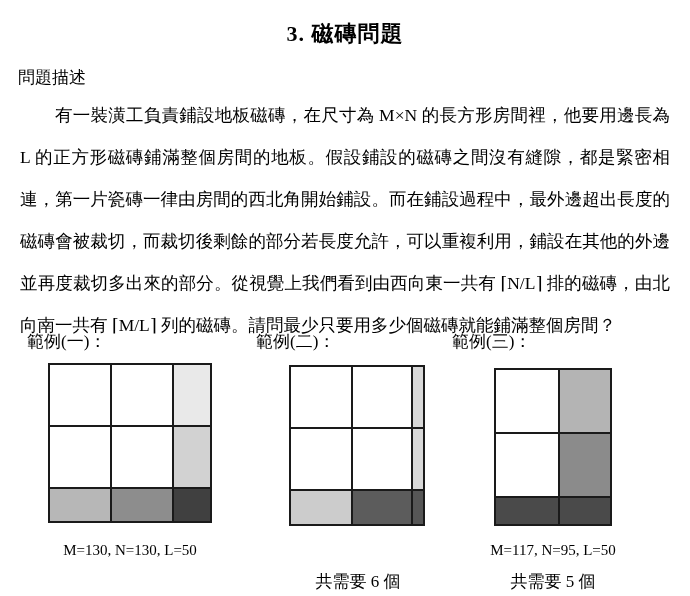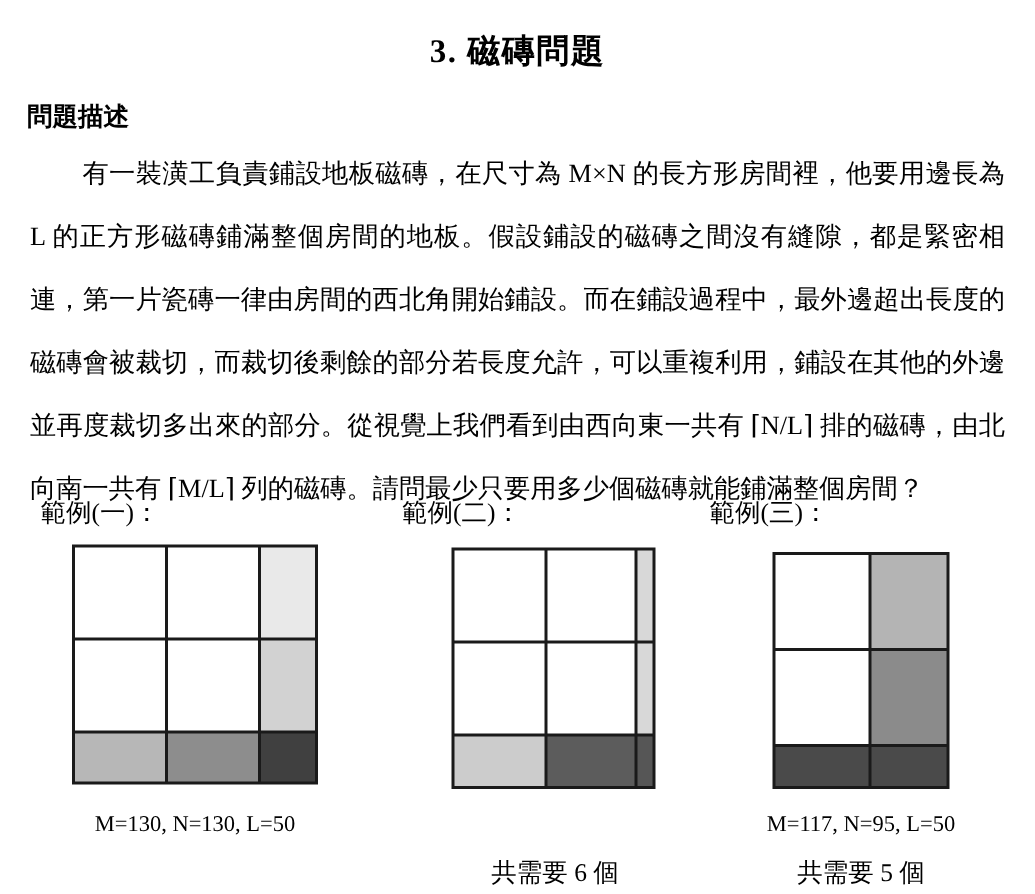--- a/index.html
+++ b/index.html
@@ -21,21 +21,21 @@
     margin: 0;
     padding-top: 19px;
     text-align: center;
     font-size: 22px;
     font-weight: bold;
     letter-spacing: 1px;
   }
   .section-heading {
     margin: 17px 0 0 18px;
     font-size: 17px;
-    font-weight: bold;
+    font-weight: normal;
   }
   .body-paragraph {
     margin: 5px 20px 0 20px;
     font-size: 17.5px;
     line-height: 42px;
     text-align: justify;
     text-indent: 2em;
     text-justify: inter-ideograph;
   }
   .examples-area {
@@ -45,22 +45,22 @@
     width: 690px;
     height: 266px;
   }
   .example-block {
     position: absolute;
     top: 0;
     width: 220px;
     height: 266px;
   }
   .example-block.ex1 { left: 20px; }
-  .example-block.ex2 { left: 260px; }
-  .example-block.ex3 { left: 464px; }
+  .example-block.ex2 { left: 248px; }
+  .example-block.ex3 { left: 443px; }
   .example-label {
     position: absolute;
     top: 0;
     font-size: 17px;
   }
   .ex1 .example-label { left: 7px; }
   .ex2 .example-label { left: 8px; }
   .ex3 .example-label { left: 9px; }
   .tile-grid {
     position: absolute;

